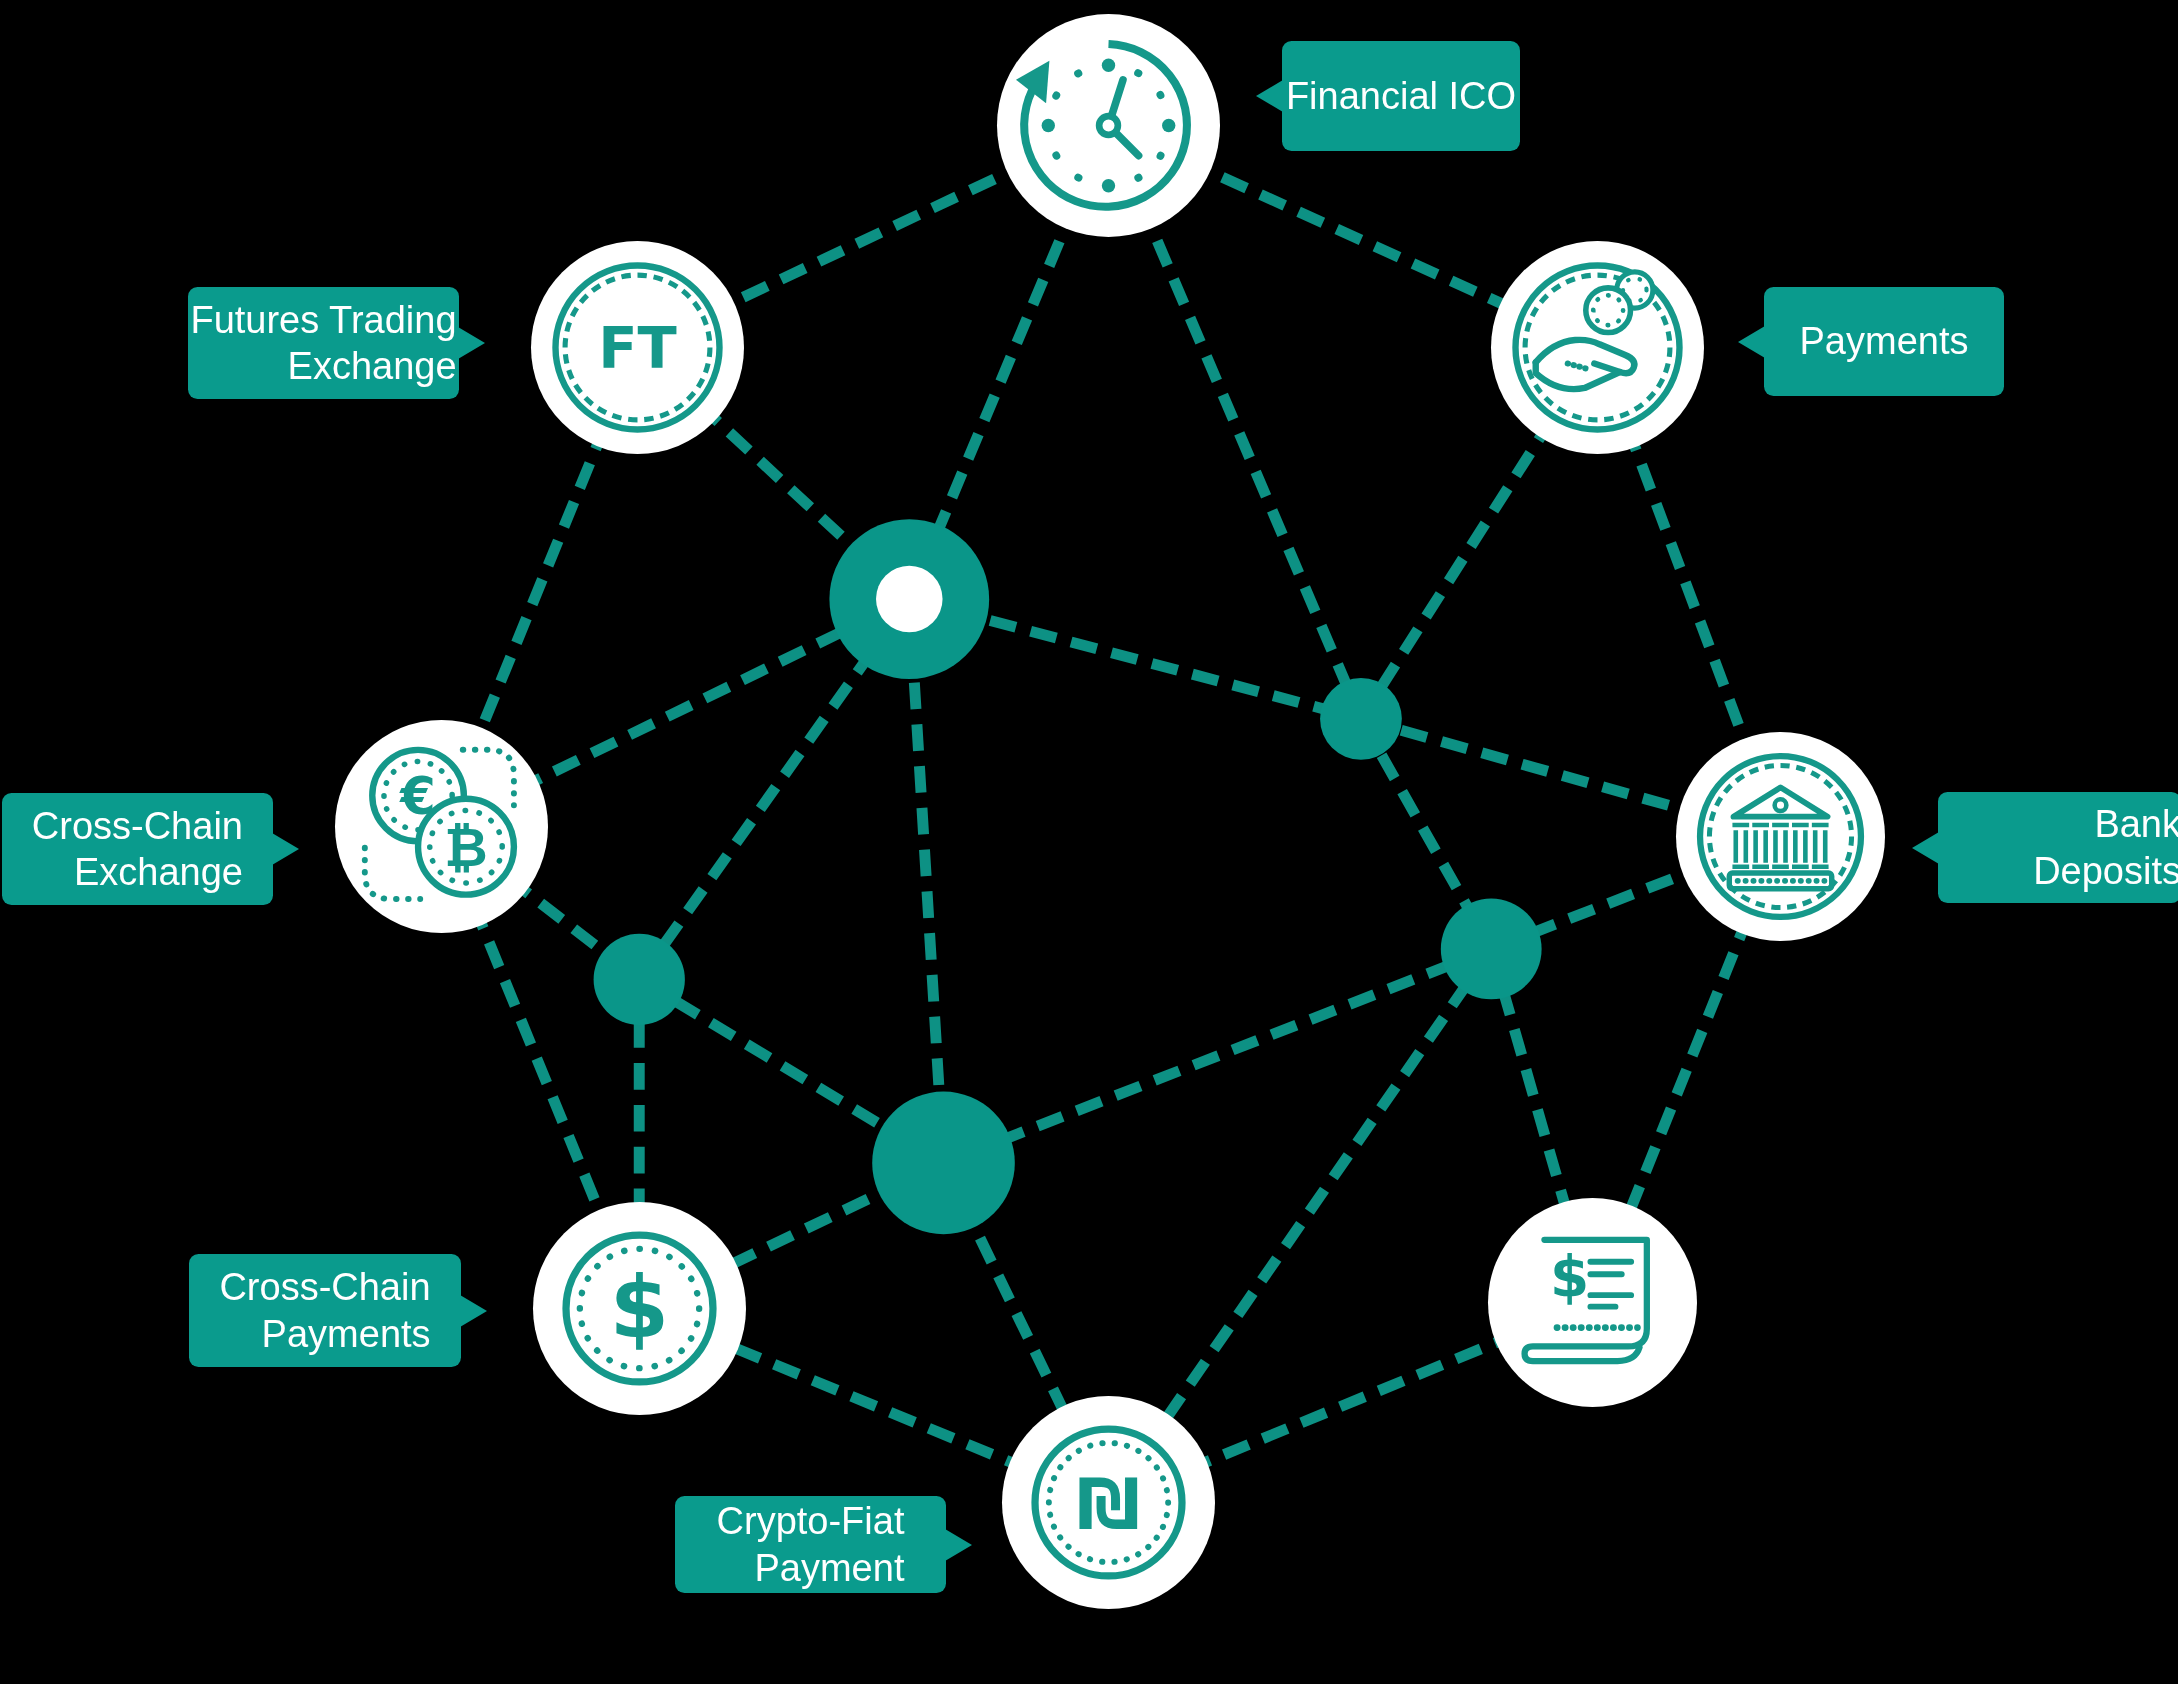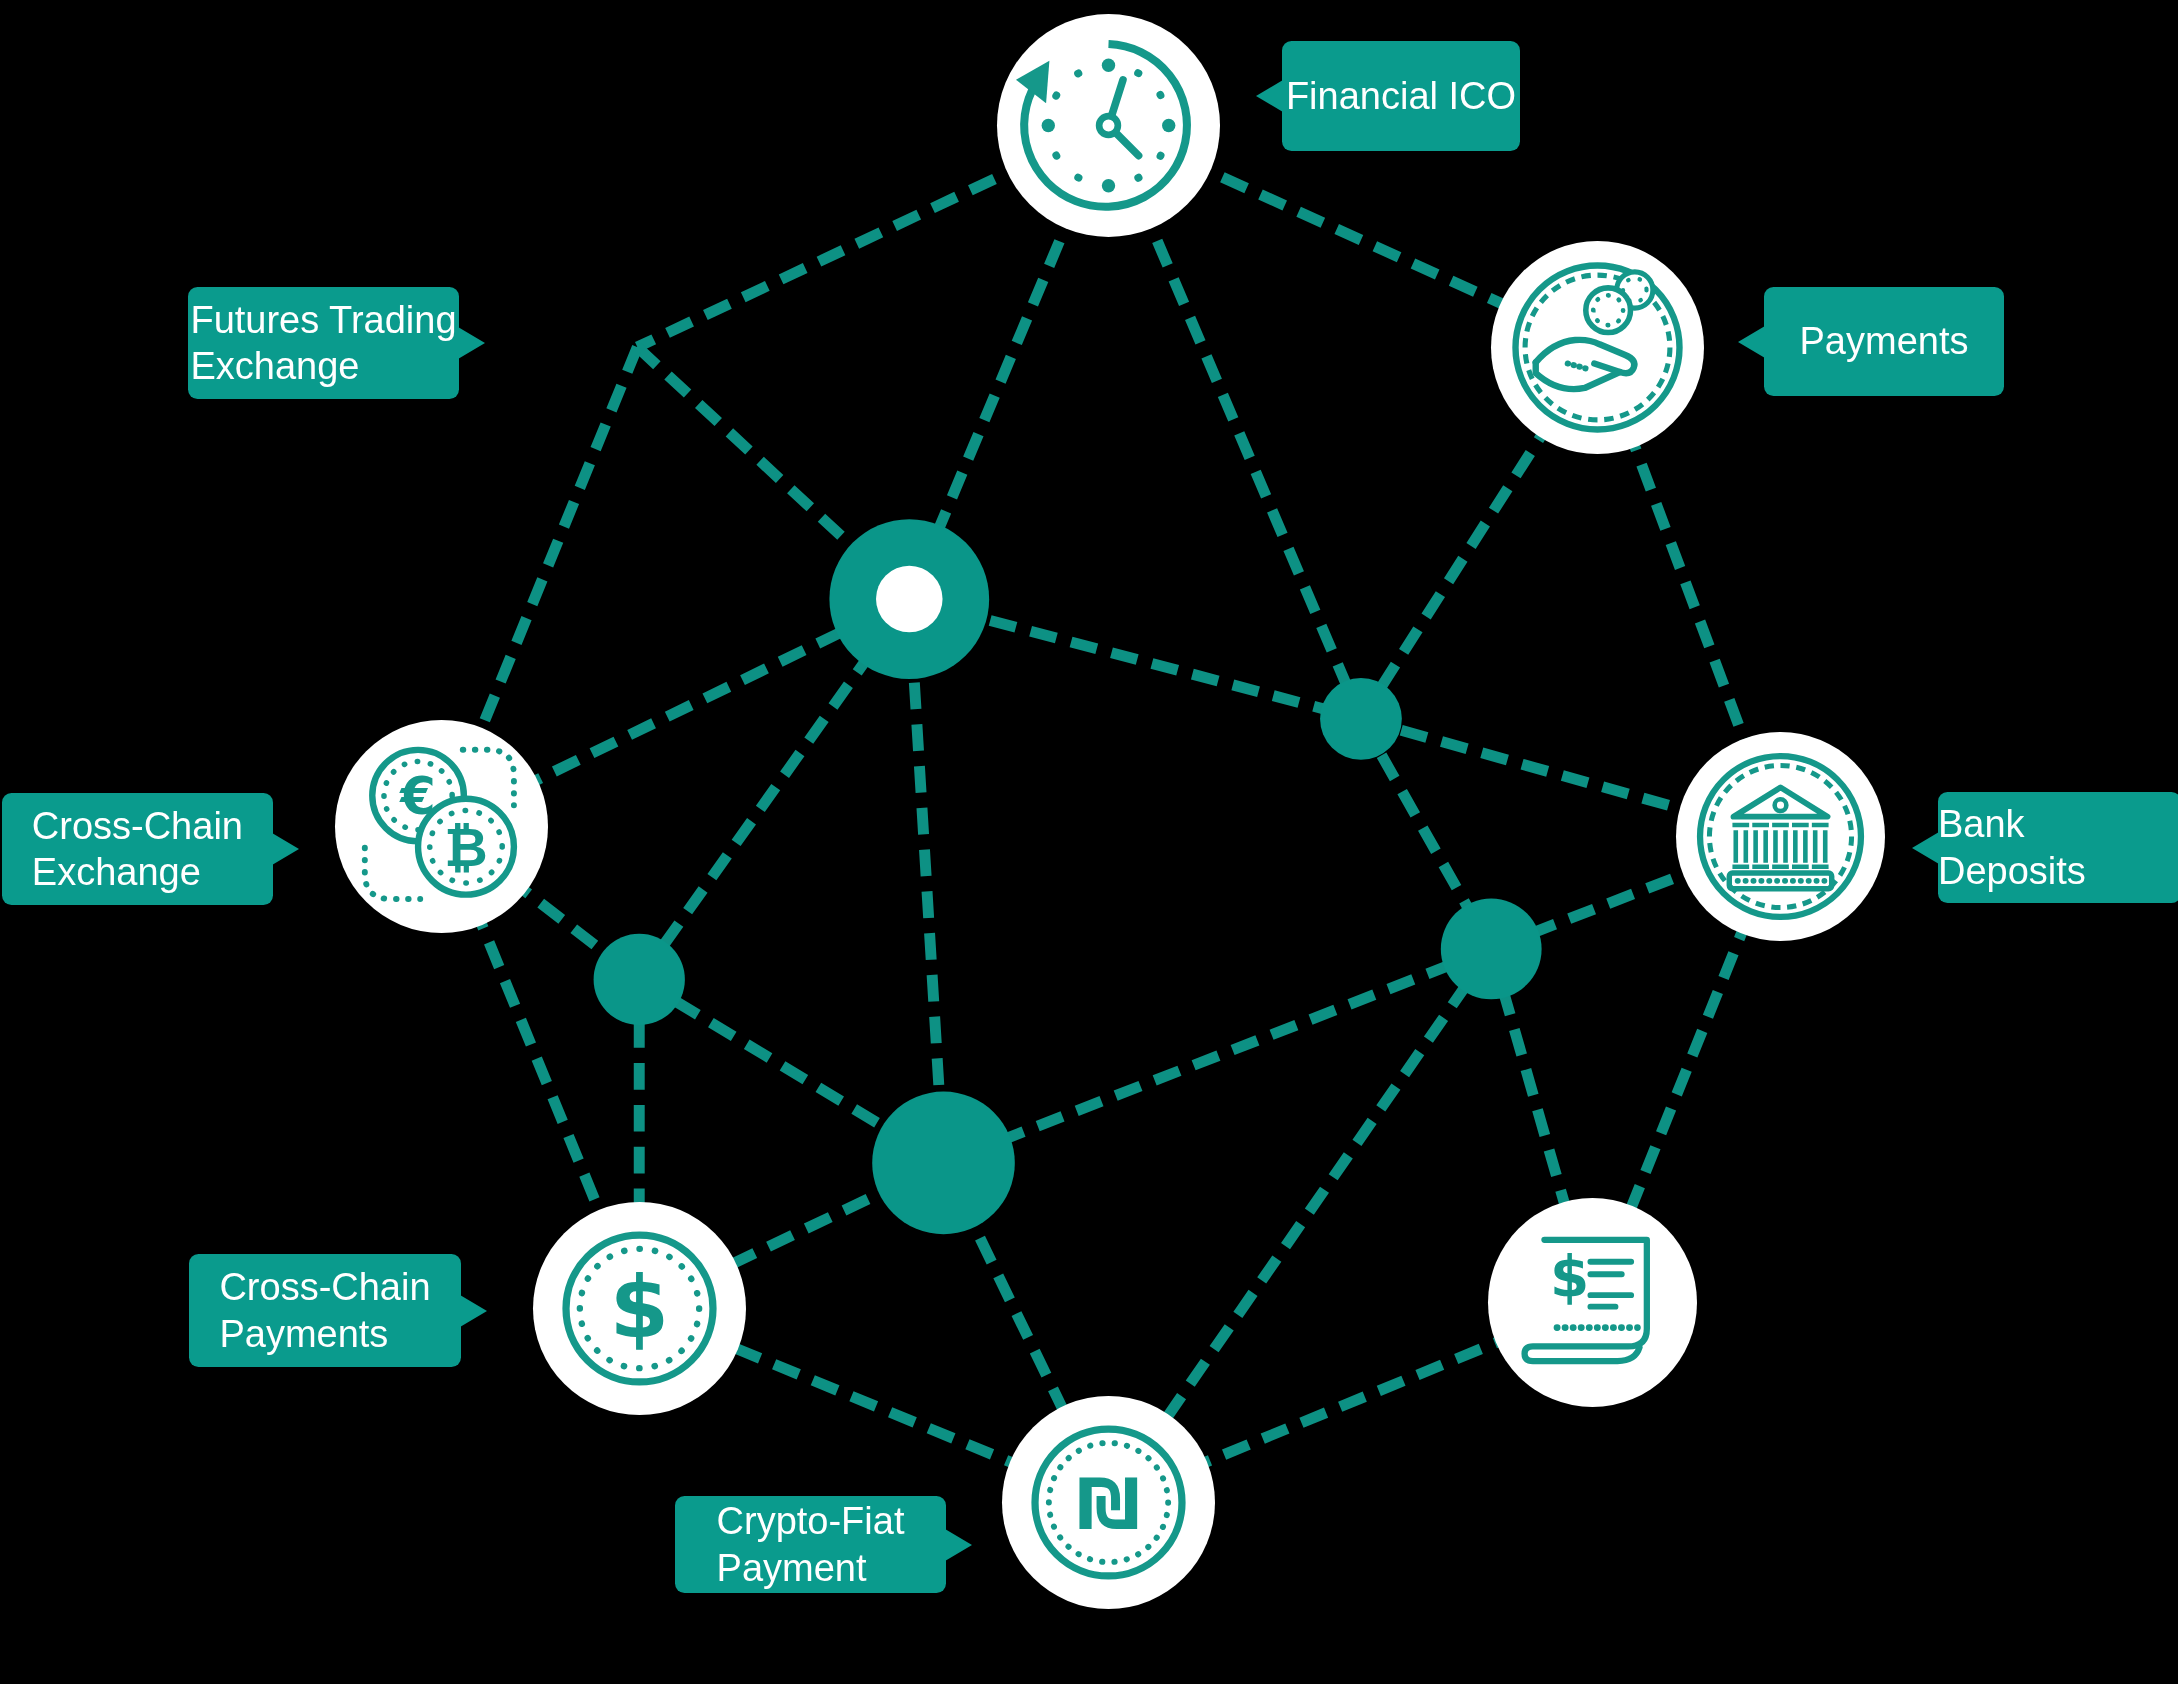--- a/index.html
+++ b/index.html
@@ -13,21 +13,21 @@
     position:absolute;z-index:2;background:var(--node-bg,#fff);border-radius:50%;
     display:flex;align-items:center;justify-content:center;
   }
   .node svg{width:100%;height:100%;display:block;}
   .node svg text{font-family:"DejaVu Sans","Liberation Sans",sans-serif;}
   .label{
     position:absolute;z-index:3;background:var(--box);border-radius:9.5px;
     color:var(--text,#fff);display:flex;align-items:center;justify-content:center;
     font-size:38px;line-height:1.22;font-weight:400;
   }
-  .label-text{white-space:pre-line;text-align:left;display:inline-block;}
+  .label-text{white-space:pre-line;text-align:right;display:inline-block;}
   .label.tail-left::before{
     content:"";position:absolute;right:99.5%;top:50%;transform:translateY(-50%);
     border-style:solid;border-color:transparent;
     border-width:16px 27.6px 16px 0;border-right-color:var(--box);
   }
   .label.tail-right::before{
     content:"";position:absolute;left:99.5%;top:50%;transform:translateY(-50%);
     border-style:solid;border-color:transparent;
     border-width:16px 0 16px 27.6px;border-left-color:var(--box);
   }
@@ -85,20 +85,29 @@
         </g>
         <path d="M50 50 L56.5 29.5" stroke-width="3.4" stroke-linecap="round"></path>
         <path d="M50 50 L63.5 63.5" stroke-width="3.4" stroke-linecap="round"></path>
         <circle cx="50" cy="50" r="4.2" stroke-width="3" fill="#fff"></circle>
         <path d="M50 13.5 A36.5 36.5 0 1 1 17.5 31" stroke-width="3.6"></path>
         <path d="M23.5 21 L8.5 29.5 L22 40 Z" fill="var(--icon)" stroke="none"></path>
       </g>
     </svg>
   </div>
 
+  <div class="node" style="left: 531px; top: 241px; height: 213px; width: 213px;">
+    <svg viewBox="0 0 100 100">
+      <g fill="none" stroke="var(--icon)">
+        <circle cx="50" cy="50" r="38.5" stroke-width="3"></circle>
+        <circle cx="50" cy="50" r="34" stroke-width="2.4" pathLength="28" stroke-dasharray="0.58 0.42"></circle>
+      </g>
+      <text x="50" y="59.5" text-anchor="middle" font-size="27" font-weight="bold" fill="var(--icon)">FT</text>
+    </svg>
+  </div>
 
   <div class="node" style="left: 1491px; top: 241px; height: 213px; width: 213px;">
     <svg viewBox="0 0 100 100">
       <g fill="none" stroke="var(--icon)">
         <circle cx="50" cy="50" r="38.5" stroke-width="3"></circle>
         <circle cx="50" cy="50" r="34" stroke-width="2.4" pathLength="28" stroke-dasharray="0.58 0.42"></circle>
         <circle cx="67.5" cy="23" r="8.5" stroke-width="2.4" fill="#fff"></circle>
         <circle cx="67.5" cy="23" r="5.5" stroke-width="2" pathLength="6" stroke-dasharray="0.04 0.96" stroke-linecap="round"></circle>
         <circle cx="55" cy="32.5" r="10.5" stroke-width="2.6" fill="#fff"></circle>
         <circle cx="55" cy="32.5" r="7" stroke-width="2.2" pathLength="8" stroke-dasharray="0.04 0.96" stroke-linecap="round"></circle>

